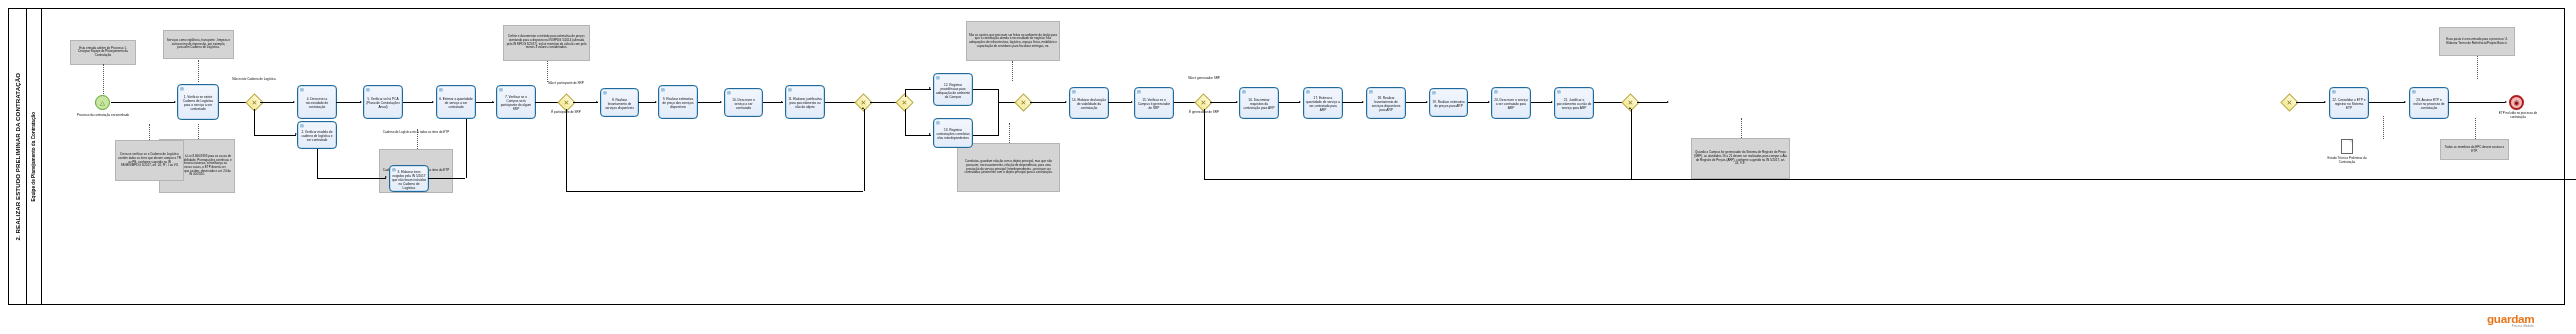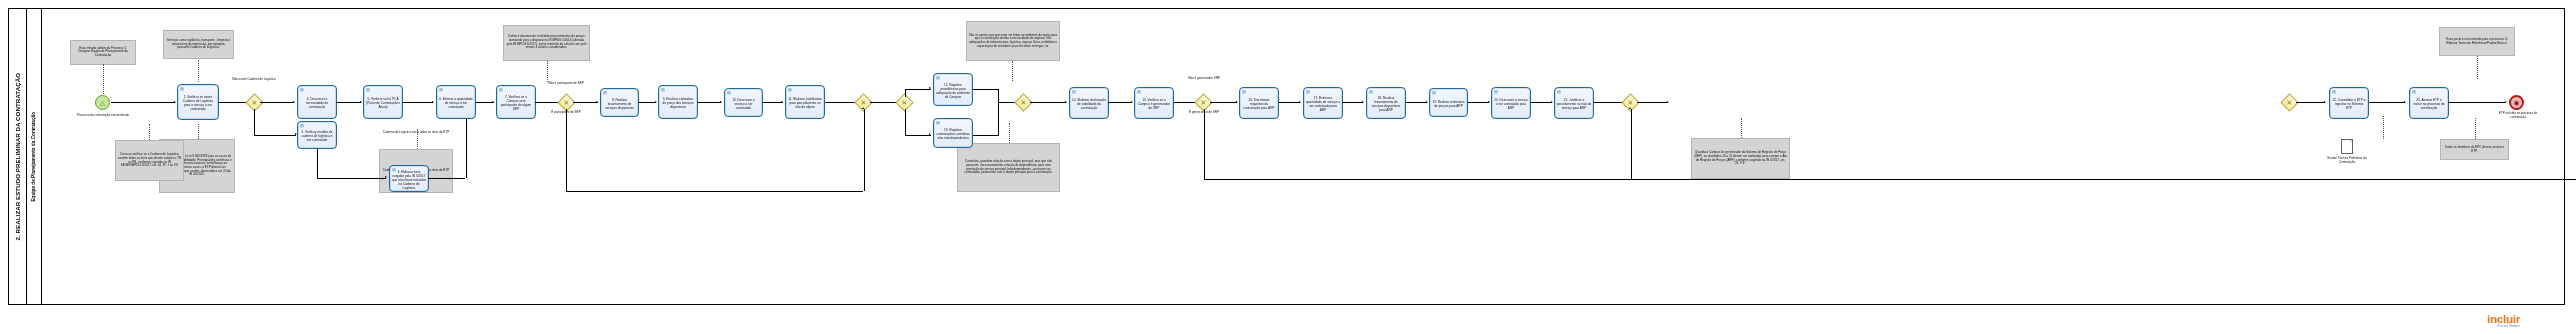--- a/index.html
+++ b/index.html
@@ -466,18 +466,18 @@
   <div class="ev end" style="left:2509px;top:95px;">
     <div class="ev-glyph">◉</div>
   </div>
   <div class="ln h" style="left:2448px;top:102px;width:57px;"></div>
   <div class="arw r" style="left:2505px;top:101px;"></div>
   <div class="lbl" style="left:2491px;top:112px;width:54px;">ETP incluído no processo de contratação</div>
 
   <div class="lbl" style="left:379px;top:131px;width:74px;">Caderno de Logística inicia todos os itens do ETP</div>
 
   <div class="logo" style="left:2487px;top:312px;">
-    <span>incluir</span>
+    <span>guardam</span>
     <small>Process Modeler</small>
   </div>
 
 </div>
 
 
 </body></html>

